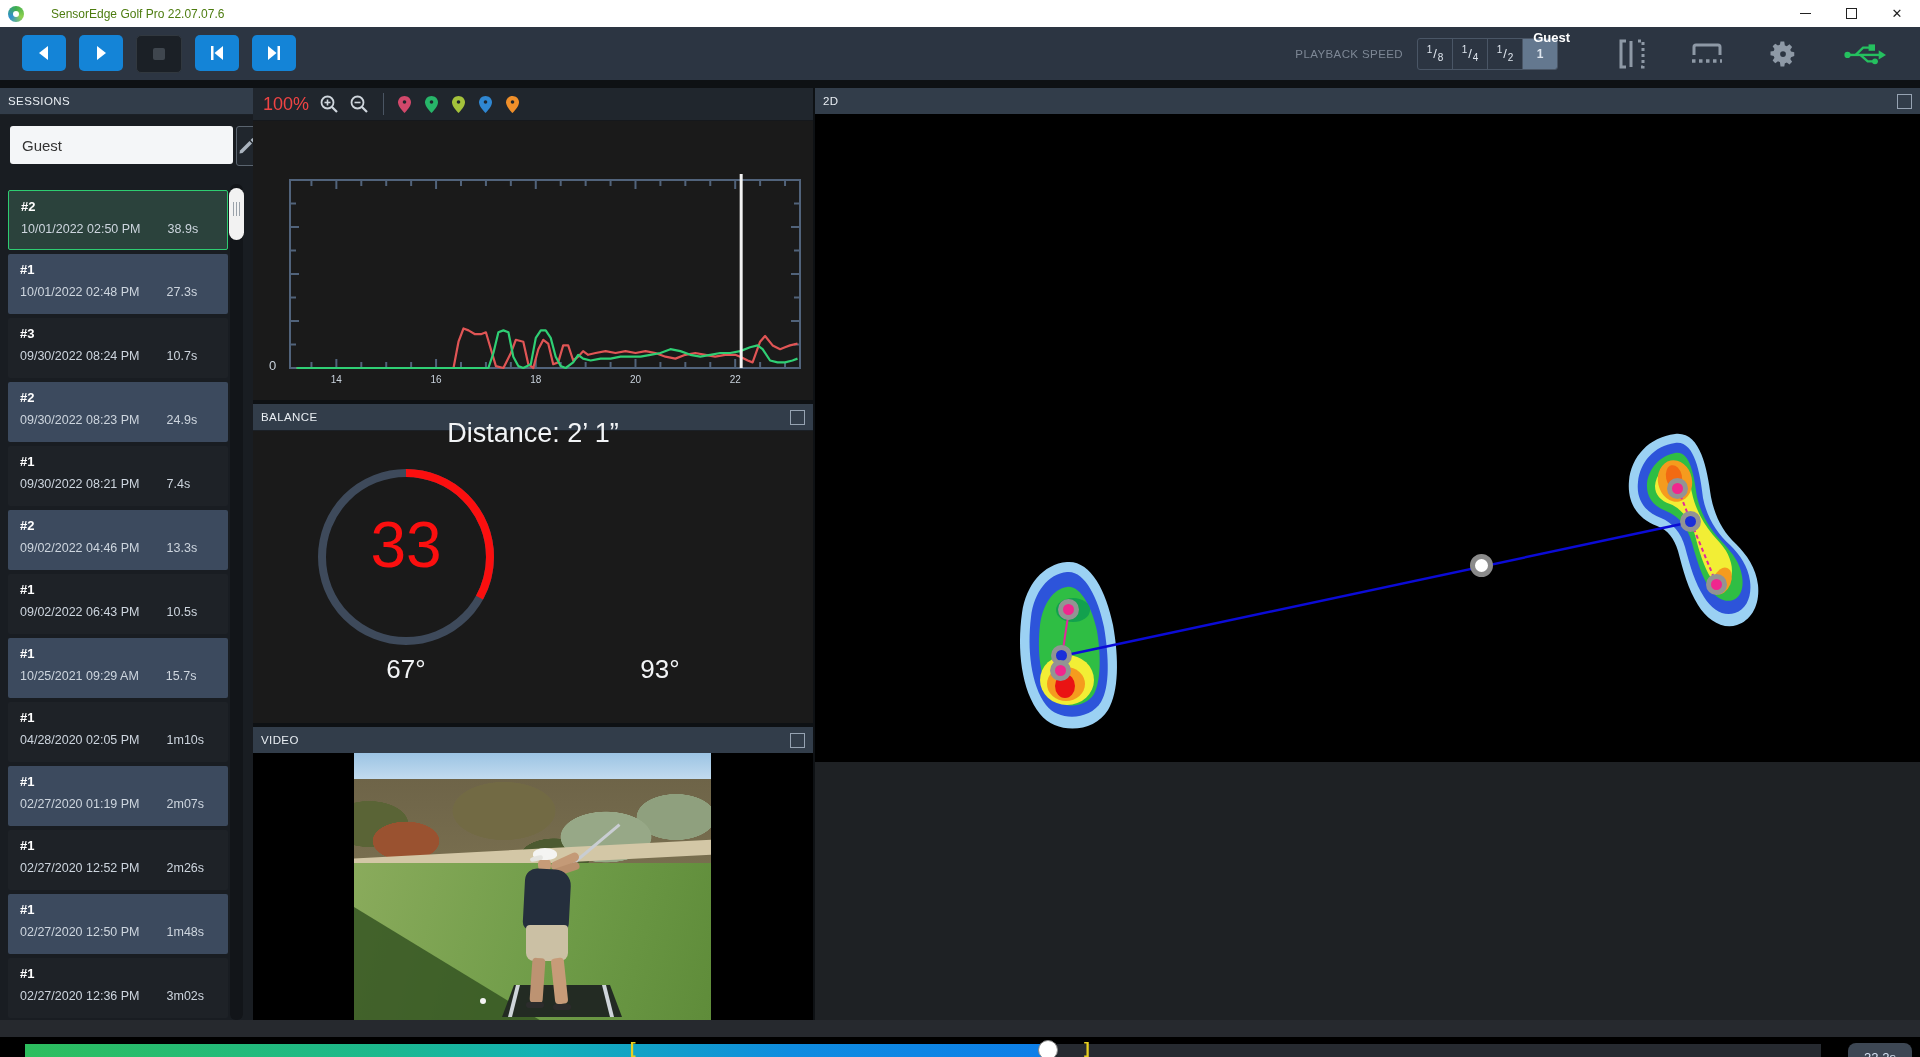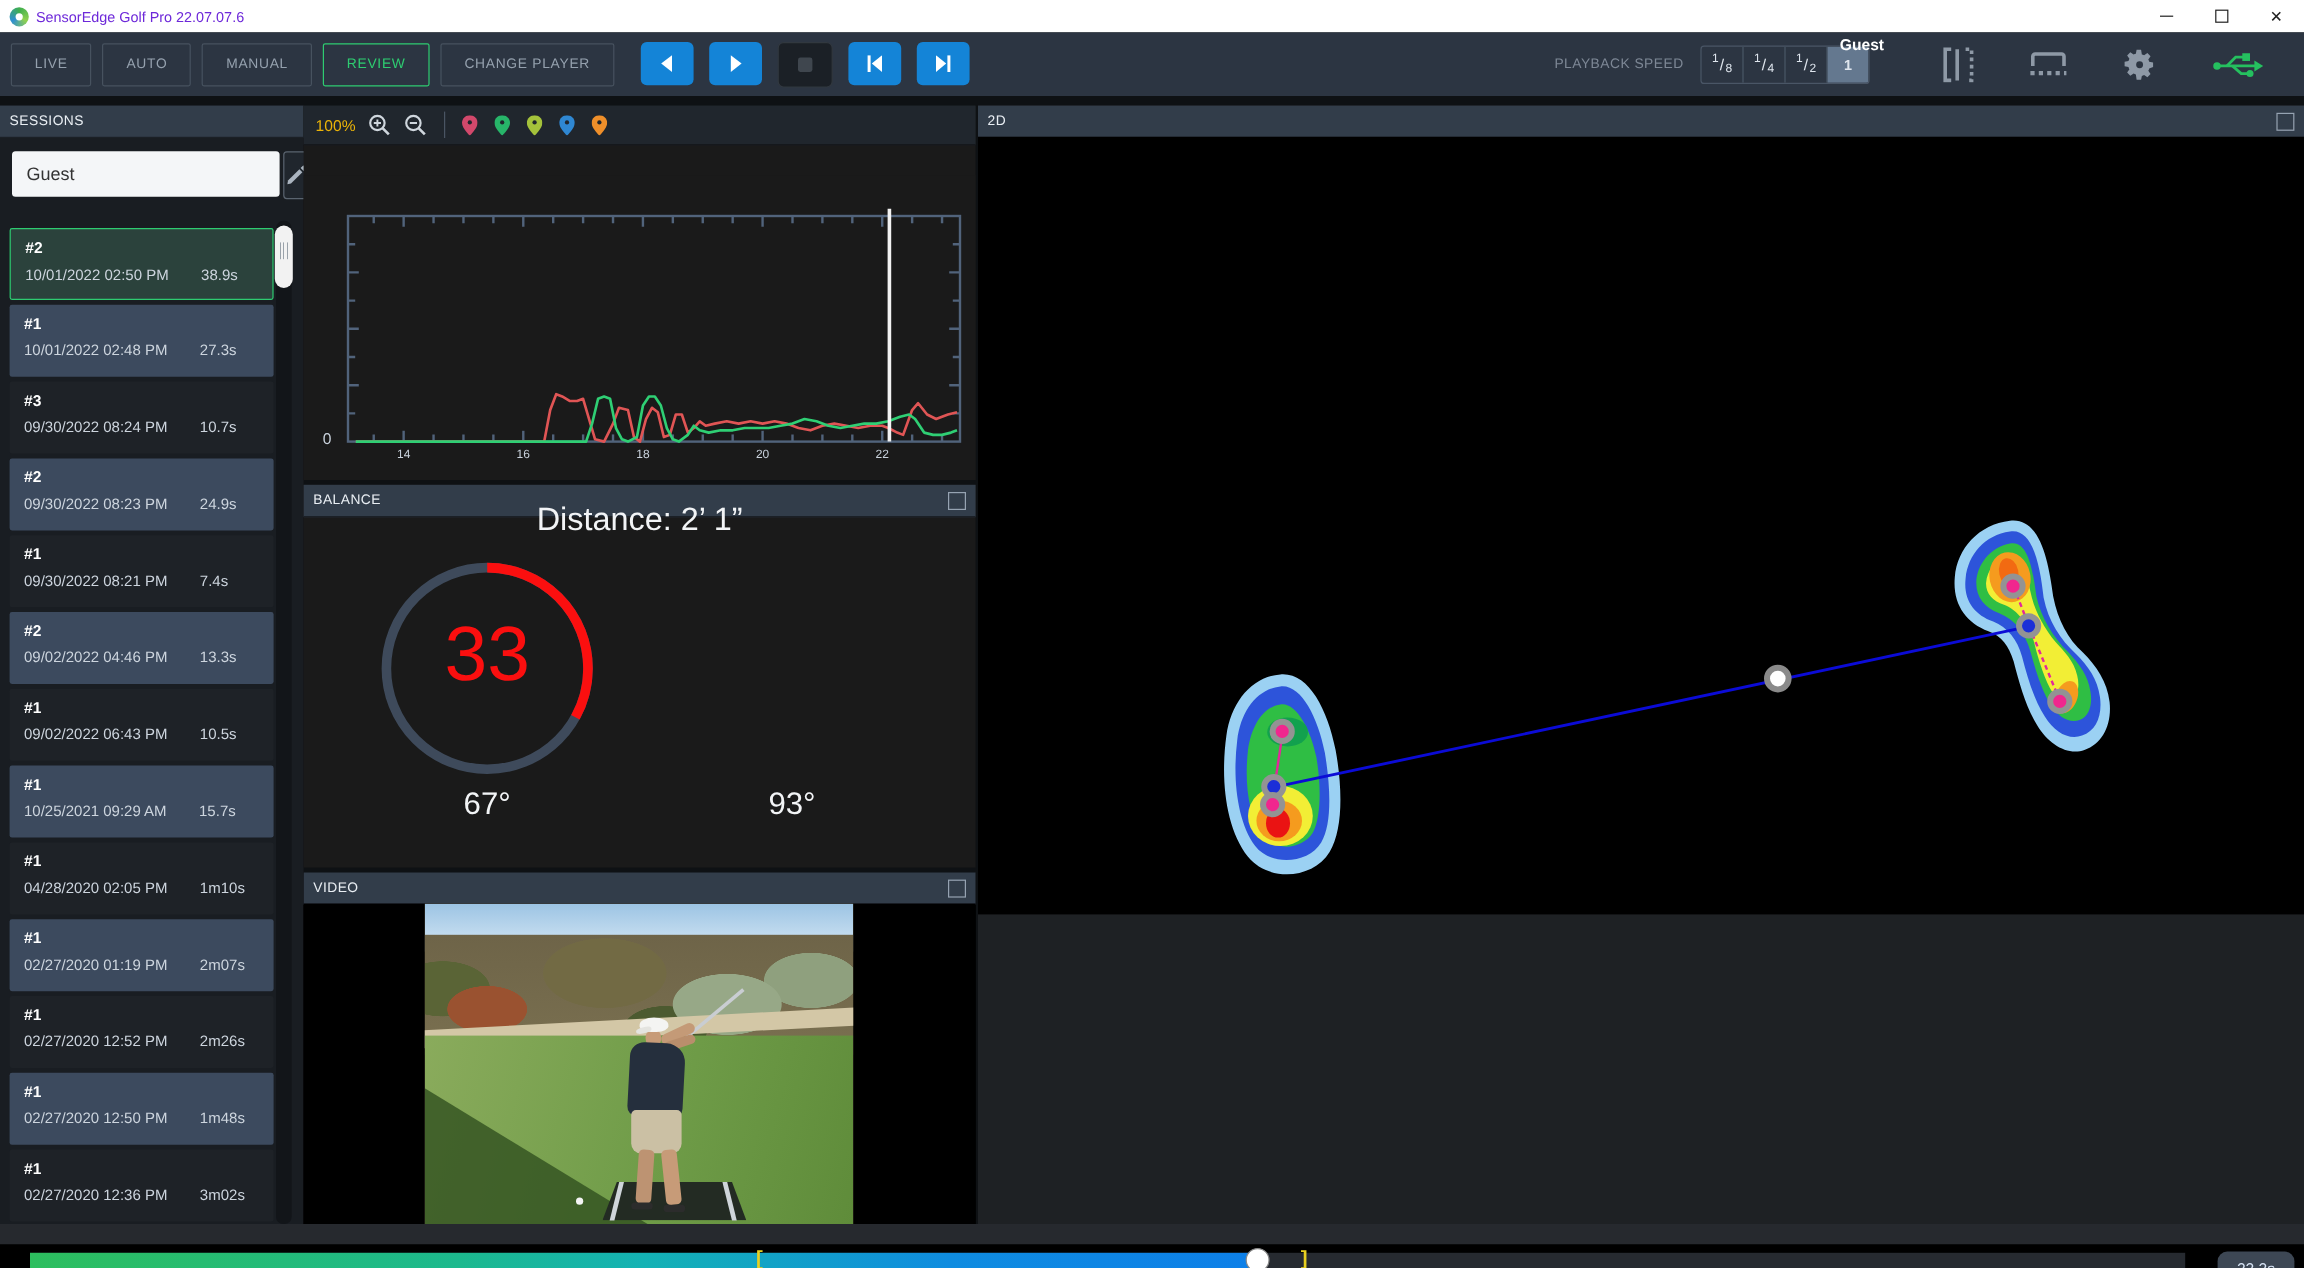--- a/index.html
+++ b/index.html
@@ -5,21 +5,21 @@
   html,body{margin:0;padding:0;}
   body{width:1920px;height:1057px;position:relative;overflow:hidden;background:#0e1114;
        font-family:"Liberation Sans",sans-serif;-webkit-font-smoothing:antialiased;}
   .abs{position:absolute;}
 
   
   .titlebar{left:0;top:0;width:1920px;height:27px;background:#ffffff;display:flex;align-items:center;}
   .app-icon{width:16px;height:16px;margin:0 6px 0 8px;border-radius:50%;
             background:conic-gradient(#3fae4e,#8fd14f,#2f8fd1,#3fae4e);position:relative;}
   .app-icon::after{content:"";position:absolute;left:5px;top:5px;width:6px;height:6px;border-radius:50%;background:#fff;}
-  .app-title{font-size:12px;color:#6d28d9;}
+  .app-title{font-size:12px;color:#4d7c0f;margin-left:21px;}
   .win-controls{margin-left:auto;display:flex;height:100%;}
   .win-btn{width:46px;height:100%;display:flex;align-items:center;justify-content:center;color:#222;font-size:12px;}
   .glyph-min{width:11px;height:1px;background:#222;}
   .glyph-max{width:9px;height:9px;border:1px solid #222;}
   .glyph-close{font-size:13px;line-height:1;}
 
   
   .toolbar{left:0;top:27px;width:1920px;height:53px;background:#2c3542;display:flex;align-items:center;}
   .mode-btn{height:34px;margin-left:9px;padding:0 19px;display:flex;align-items:center;justify-content:center;
             border:1px solid #47525f;color:#95a1ae;font-size:11.5px;letter-spacing:.6px;border-radius:2px;background:transparent;}
@@ -60,21 +60,21 @@
   .s-row{display:flex;margin-top:8px;color:#cdd5de;font-size:12.5px;}
   .s-dur{margin-left:27px;}
   .sb-track{position:absolute;left:230px;top:96px;width:13px;height:836px;background:#121519;border-radius:6px;}
   .sb-thumb{position:absolute;left:229px;top:100px;width:15px;height:52px;background:#f2f2f2;border-radius:8px;}
   .sb-thumb::after{content:"";position:absolute;left:4px;top:14px;width:7px;height:14px;
         background:repeating-linear-gradient(90deg,#9aa2aa 0 1px,transparent 1px 3px);}
 
   
   .chart-panel{left:253px;top:88px;width:560px;height:312px;background:#1a1a1a;}
   .chart-tools{height:32px;background:#20262d;display:flex;align-items:center;padding:0 10px;gap:10px;border-bottom:1px solid #15181c;}
-  .zoom-level{color:#eab308;font-size:13px;}
+  .zoom-level{color:#ef4444;font-size:18px;}
   .vdiv{width:1px;height:22px;background:#4a5563;margin:0 4px;}
   .chart-plot{position:absolute;left:0;top:58px;width:560px;height:254px;background:#1a1a1a;}
   .xlab{position:absolute;top:228px;transform:translateX(-50%);color:#c9d2dc;font-size:10px;}
   .ylab0{position:absolute;left:16px;top:212px;color:#c9d2dc;font-size:13px;}
 
   .balance-panel{left:253px;top:404px;width:560px;height:319px;background:#1a1a1a;}
   .distance{position:absolute;left:0;top:14px;width:100%;text-align:center;color:#f2f4f6;font-size:27px;}
   .gauge{position:absolute;width:190px;height:190px;top:58px;}
   .gauge-num{position:absolute;left:0;top:46px;width:100%;text-align:center;font-size:64px;}
   .gauge-angle{position:absolute;width:190px;top:250px;text-align:center;color:#f2f4f6;font-size:26px;}
@@ -115,27 +115,20 @@
         <div class="glyph-min"></div>
       </div>
     <div class="win-btn">
         <div class="glyph-max"></div>
       </div>
     <div class="win-btn glyph-close">✕</div>
   </div>
 </div>
 
 <div class="abs toolbar">
-  <div id="mode-buttons" style="display:flex;">
-      <div class="mode-btn">LIVE</div>
-      <div class="mode-btn">AUTO</div>
-      <div class="mode-btn">MANUAL</div>
-      <div class="mode-btn active">REVIEW</div>
-      <div class="mode-btn">CHANGE PLAYER</div>
-    </div>
 
   <div class="pb-group">
     <div class="pb-btn">
       <svg width="16" height="16" viewBox="0 0 16 16">
           <polygon points="12,1 3,8 12,15" fill="#fff"></polygon>
         </svg>
     </div>
     <div class="pb-btn">
       <svg width="16" height="16" viewBox="0 0 16 16">
           <polygon points="4,1 13,8 4,15" fill="#fff"></polygon>

